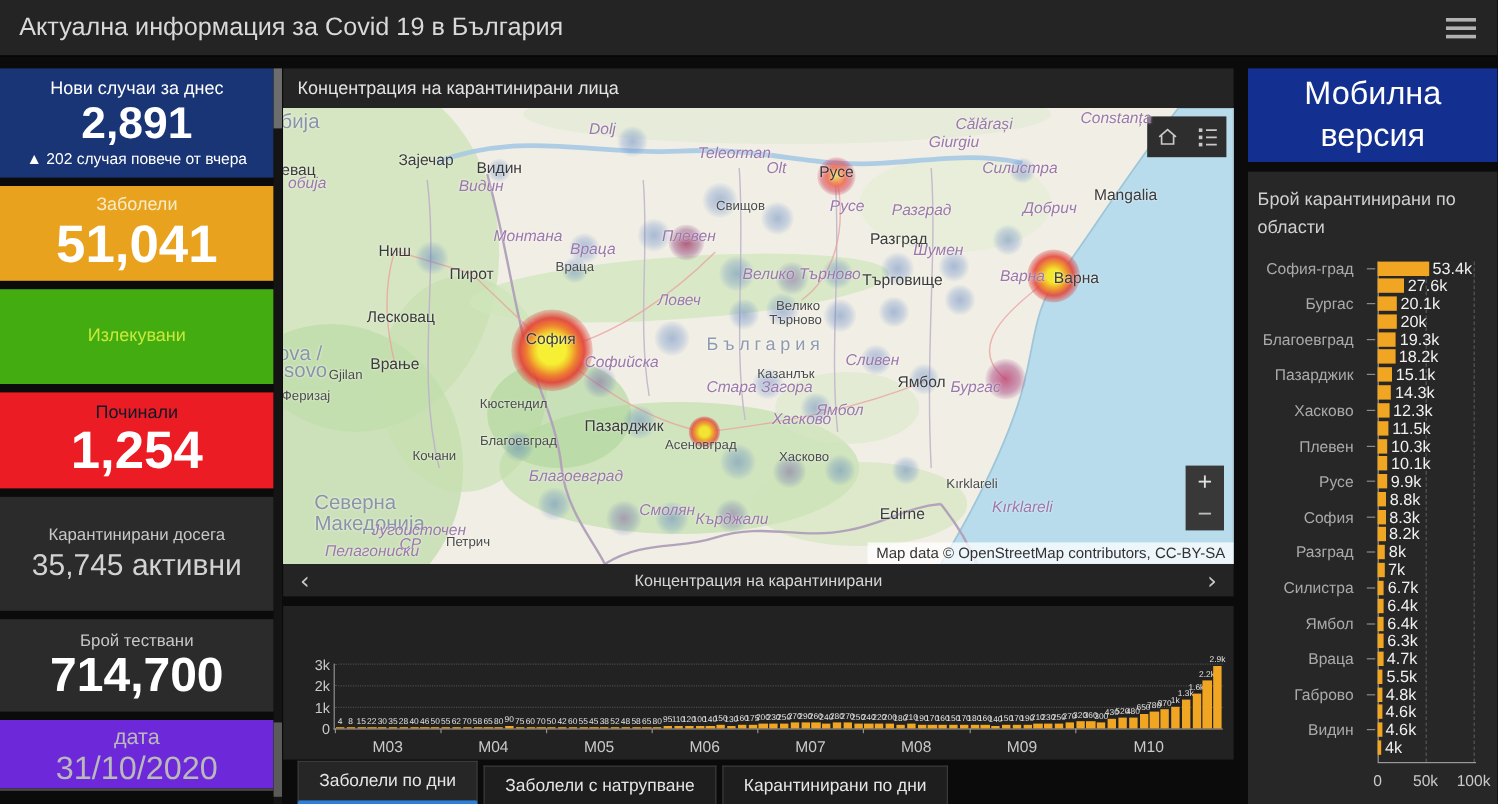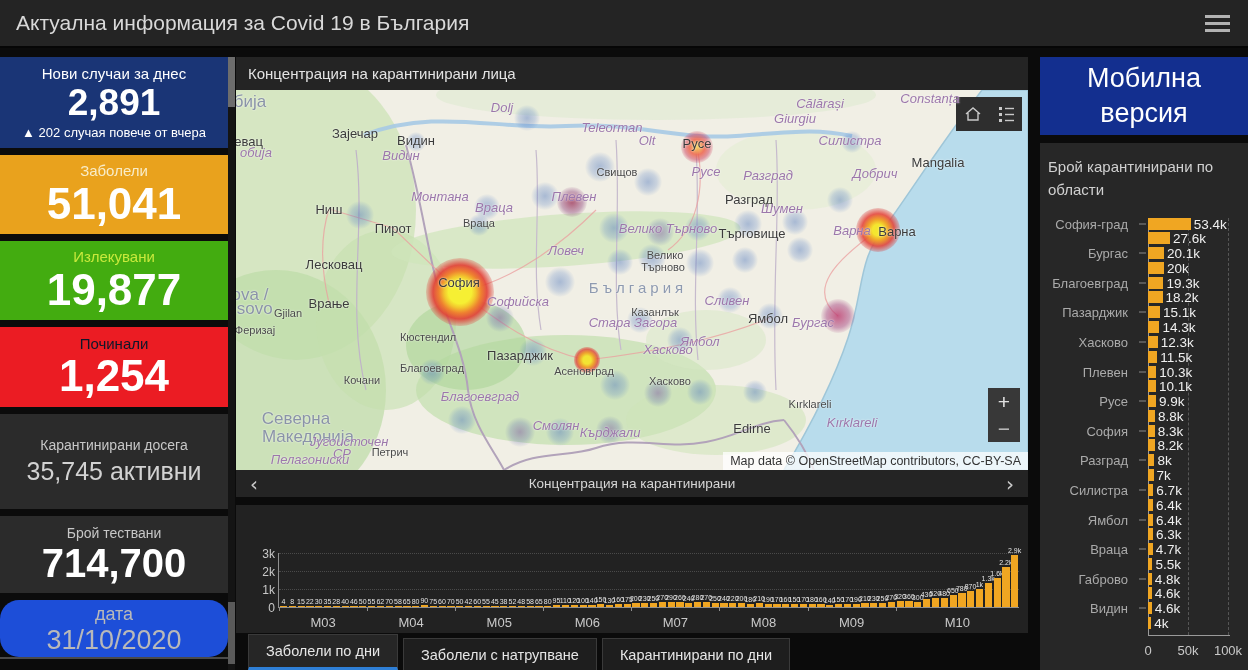--- a/index.html
+++ b/index.html
@@ -117,35 +117,34 @@
       <div class="card-title" style="color:#ffffff">Нови случаи за днес</div>
       <div class="card-value">2,891</div>
       <div class="card-sub">▲ 202 случая повече от вчера</div>
     </div>
     <div class="card card-infected" style="background: rgb(233, 162, 29);">
       <div class="card-title" style="color:#f8ecc8">Заболели</div>
       <div class="card-value">51,041</div>
     </div>
     <div class="card card-recovered" style="background: rgb(67, 172, 16);">
       <div class="card-title" style="color:#c8e93c">Излекувани</div>
-      <div class="card-value">19,877</div>
     </div>
     <div class="card card-deaths" style="background: rgb(235, 28, 35);">
       <div class="card-title" style="color:#0f172a">Починали</div>
       <div class="card-value">1,254</div>
     </div>
     <div class="card card-quarantined" style="background: rgb(43, 43, 43);">
       <div class="card-title" style="color:#c7c7c7">Карантинирани досега</div>
       <div class="card-sub">35,745 активни</div>
     </div>
     <div class="card card-tested" style="background: rgb(43, 43, 43);">
       <div class="card-title" style="color:#c7c7c7">Брой тествани</div>
       <div class="card-value">714,700</div>
     </div>
-    <div class="card card-date" style="background: #1d4ed8; border-radius: 19px;">
+    <div class="card card-date" style="background: #6d28d9;">
       <div class="card-title" style="color:#b9b9b9">дата</div>
       <div class="card-value" style="color:#b9b9b9">31/10/2020</div>
     </div>
   </div>
 <div class="sidebar-divider"></div>
 <div class="scroll-track">
   <div class="scroll-thumb" style="top:0;height:50px;"></div>
   <div class="scroll-thumb" style="top:545px;height:62px;background:#5a5a5a;"></div>
 </div>
 

